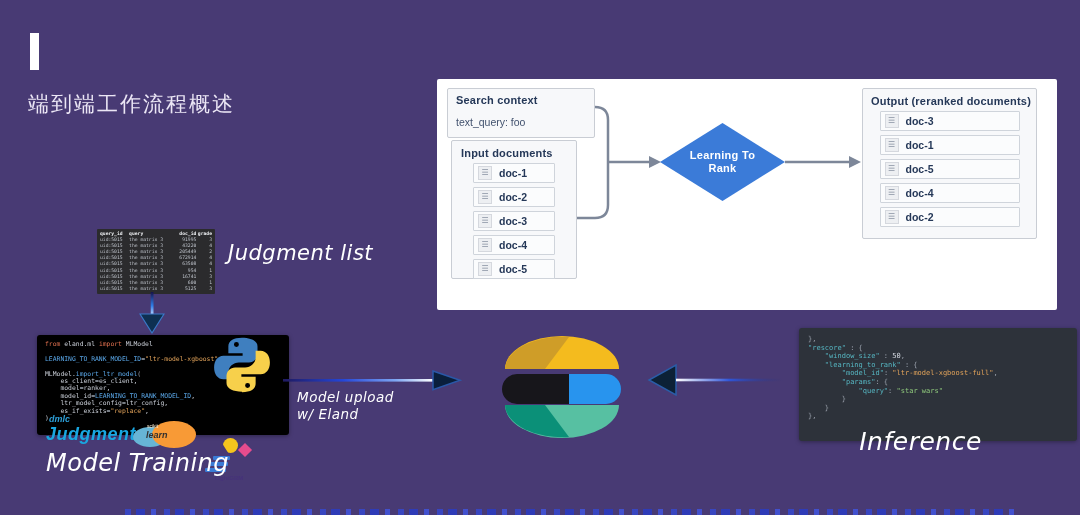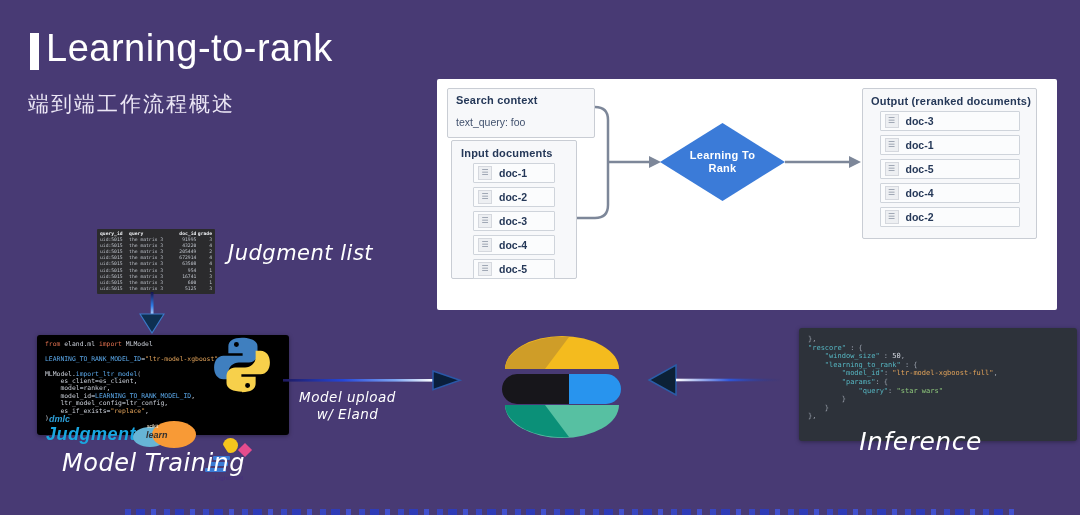--- a/index.html
+++ b/index.html
@@ -66,21 +66,20 @@
   .cutoff{height:6px;opacity:.9;
     background:repeating-linear-gradient(90deg,#3647c9 0 6px,transparent 6px 11px,#2b3bbf 11px 20px,
                transparent 20px 26px,#4153d8 26px 31px,transparent 31px 39px);}
 </style>
 </head>
 <body>
 
 <div class="stage">
 
   <div class="abs title-bar" style="left:30px;top:33px;"></div>
-  <div class="abs title-text" style="left:46px;top:27px;">Learning-to-rank</div>
   <div class="abs subtitle" style="left:28px;top:90px;">端到端工作流程概述</div>
 
   <div class="abs panel" style="left:437px;top:79px;width:620px;height:231px;">
 
     <svg class="abs" style="left:0;top:0;" width="620" height="213">
       <path d="M140 28 H158 Q171 28 171 41 V83" stroke="#7d8799" stroke-width="2.5" fill="none"></path>
       <path d="M140 139 H158 Q171 139 171 126 V83" stroke="#7d8799" stroke-width="2.5" fill="none"></path>
       <path d="M171 83 H212" stroke="#7d8799" stroke-width="2.5" fill="none"></path>
       <polygon points="212,77 224,83 212,89" fill="#7d8799"></polygon>
       <path d="M348 83 H412" stroke="#7d8799" stroke-width="2.5" fill="none"></path>
@@ -245,35 +244,35 @@
   </div>
   <div class="abs lgbm" style="left:204px;top:406px;">
     <div class="lgbm-c"></div>
     <div class="lgbm-d"></div>
     <div class="lgbm-b1"></div>
     <div class="lgbm-b2"></div>
     <div class="lgbm-b3"></div>
     <div class="lgbm-lb">LightGBM</div>
   </div>
 
-  <div class="abs hand" style="left:62px;top:449px;font-size:24px;">Model Training</div>
+  <div class="abs hand" style="left:46px;top:449px;font-size:24px;">Model Training</div>
 
   <svg class="abs" style="left:283px;top:368px;" width="182" height="25">
     <defs>
         <linearGradient id="gl" x1="0" y1="0" x2="1" y2="0">
       <stop offset="0" stop-color="#201a60"></stop>
           <stop offset=".4" stop-color="#2446d8"></stop>
       <stop offset=".75" stop-color="#7ea6f2"></stop>
           <stop offset="1" stop-color="#ffffff"></stop>
     </linearGradient>
       </defs>
     <rect x="0" y="11" width="150" height="2.6" fill="url(#gl)"></rect>
     <polygon points="150,3 177,12.3 150,21.6" fill="#0a1f3c" stroke="#2a58a8" stroke-width="1.5"></polygon>
   </svg>
-  <div class="abs hand" style="left:285px;top:389px;width:125px;text-align:center;font-size:13.5px;line-height:17px;">
+  <div class="abs hand" style="left:297px;top:389px;width:125px;font-size:13.5px;line-height:17px;">
     <div>Model upload</div>
     <div>w/ Eland</div>
   </div>
 
   <svg class="abs" style="left:499px;top:333px;" width="127" height="108" viewBox="0 0 127 108">
     <path d="M6 36 A 57 33 0 0 1 120 36 Z" fill="#f4bb1e"></path>
     <path d="M6 36 A 57 33 0 0 1 70 4 L46 36 Z" fill="#cf9d28"></path>
     <rect x="46" y="41" width="76" height="30" rx="15" fill="#2894ee"></rect>
     <path d="M18 41 H70 V71 H18 A15 15 0 0 1 3 56 A15 15 0 0 1 18 41 Z" fill="#17161b"></path>
     <path d="M6 72 A 57 33 0 0 0 120 72 Z" fill="#57c0a2"></path>

